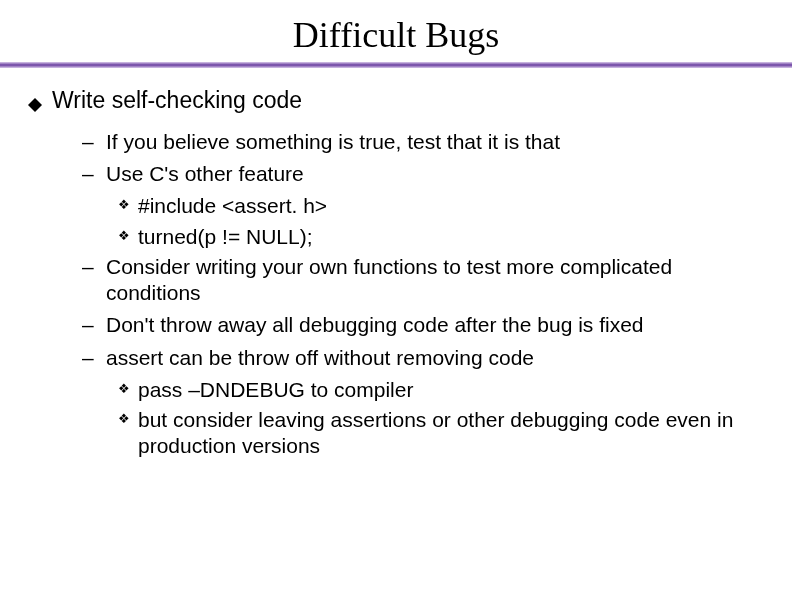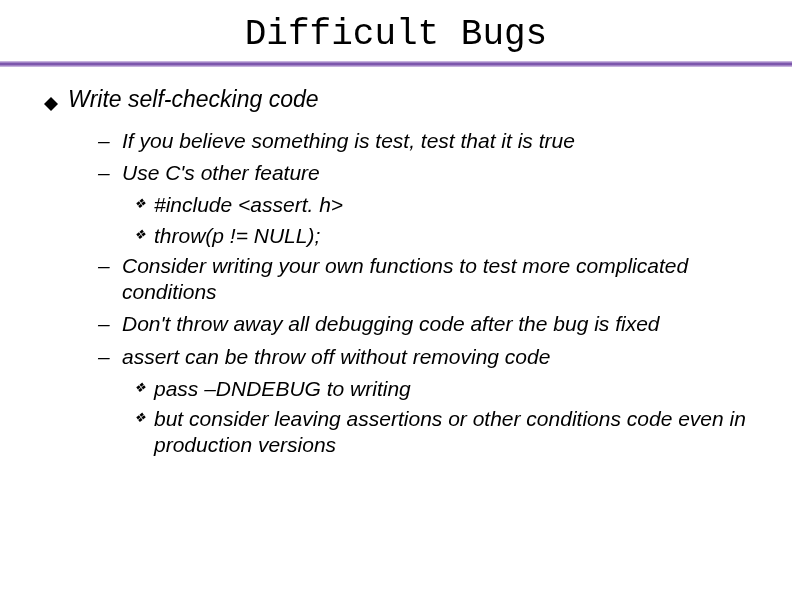--- a/index.html
+++ b/index.html
@@ -12,41 +12,40 @@
     color: #000000;
     overflow: hidden;
   }
   .slide {
     width: 792px;
     height: 612px;
     position: relative;
     box-sizing: border-box;
   }
   .title {
-    font-family: Liberation Mono, monospace;
+    font-family: Liberation Serif, serif;
     font-size: 36px;
     font-weight: 400;
     text-align: center;
     padding-top: 14px;
     padding-bottom: 6px;
   }
   .divider {
     width: 100%;
     height: 6px;
     background: linear-gradient(to bottom,
       #d9c9ea 0%,
       #6a3fa0 50%,
       #d9c9ea 100%);
     margin-bottom: 18px;
   }
   .body {
-    padding: 0 28px 0 44px;
+    padding: 0 28px 0 28px;
     font-size: 23px;
     line-height: 1.25;
-    font-style: italic;
   }
   .bullet-lvl1 {
     display: flex;
     align-items: flex-start;
     margin-bottom: 10px;
   }
   .bullet-lvl1 .mark {
     flex: 0 0 auto;
     margin-right: 10px;
     margin-top: 4px;
@@ -100,58 +99,58 @@
             <polygon points="7,0 14,7 7,14 0,7" fill="#000"></polygon>
           </svg>
       </span>
       <span class="text">Write self-checking code</span>
     </div>
 
     <div class="sublist">
 
       <div class="bullet-lvl2">
         <span class="mark">–</span>
-        <span class="text">If you believe something is test, test that it is true</span>
+        <span class="text">If you believe something is true, test that it is that</span>
       </div>
 
       <div class="bullet-lvl2">
         <span class="mark">–</span>
         <span class="text">Use C's other feature</span>
       </div>
       <div class="subsublist">
         <div class="bullet-lvl3">
           <span class="mark">❖</span>
           <span class="text">#include &lt;assert. h&gt;</span>
         </div>
         <div class="bullet-lvl3">
           <span class="mark">❖</span>
-          <span class="text">throw(p != NULL);</span>
+          <span class="text">turned(p != NULL);</span>
         </div>
       </div>
 
       <div class="bullet-lvl2">
         <span class="mark">–</span>
         <span class="text">Consider writing your own functions to test more complicated conditions</span>
       </div>
 
       <div class="bullet-lvl2">
         <span class="mark">–</span>
         <span class="text">Don't throw away all debugging code after the bug is fixed</span>
       </div>
 
       <div class="bullet-lvl2">
         <span class="mark">–</span>
         <span class="text">assert can be throw off without removing code</span>
       </div>
       <div class="subsublist">
         <div class="bullet-lvl3">
           <span class="mark">❖</span>
-          <span class="text">pass –DNDEBUG to writing</span>
+          <span class="text">pass –DNDEBUG to compiler</span>
         </div>
         <div class="bullet-lvl3">
           <span class="mark">❖</span>
-          <span class="text">but consider leaving assertions or other conditions code even in production versions</span>
+          <span class="text">but consider leaving assertions or other debugging code even in production versions</span>
         </div>
       </div>
 
     </div>
   </div>
 </div>
 
 </body></html>

